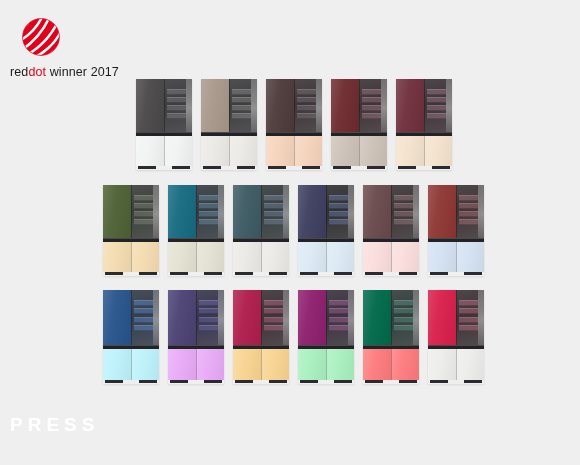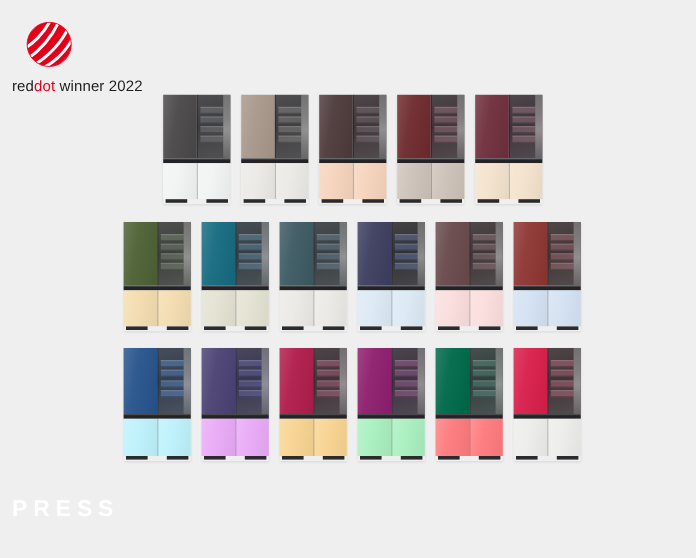--- a/index.html
+++ b/index.html
@@ -233,21 +233,21 @@
       <g clip-path="url(#globeclip)" fill="none" stroke="#ffffff" stroke-width="5.5">
         <path d="M -4 86 C 24 70, 52 44, 70 4"></path>
         <path d="M 6 96 C 40 80, 70 52, 88 14"></path>
         <path d="M -10 66 C 16 54, 44 30, 58 -6"></path>
         <path d="M 18 102 C 54 90, 82 64, 96 32"></path>
         <path d="M -14 44 C 6 36, 28 18, 40 -10"></path>
         <path d="M 34 104 C 66 96, 88 78, 100 52"></path>
       </g>
       <circle cx="50" cy="50" r="40" fill="none" stroke="#e2001a" stroke-width="1.5"></circle>
     </svg>
-    <div class="award-text"><span>red</span><span class="dot">dot</span><span> winner 2022</span></div>
+    <div class="award-text"><span>red</span><span class="dot">dot</span><span> winner 2017</span></div>
   </div>
 
   <div class="grid-row" id="row-0">
       <div class="fridge">
         <div class="fridge-body">
           <div class="top-sec">
             <div class="panel-left" style="background:#4a4849"></div>
             <div class="panel-glass" style="background:#3a393c">
               <div class="glass-inner">
                 <div class="shelf" style="top:14%; background:#6f7176; opacity:.55"></div>

